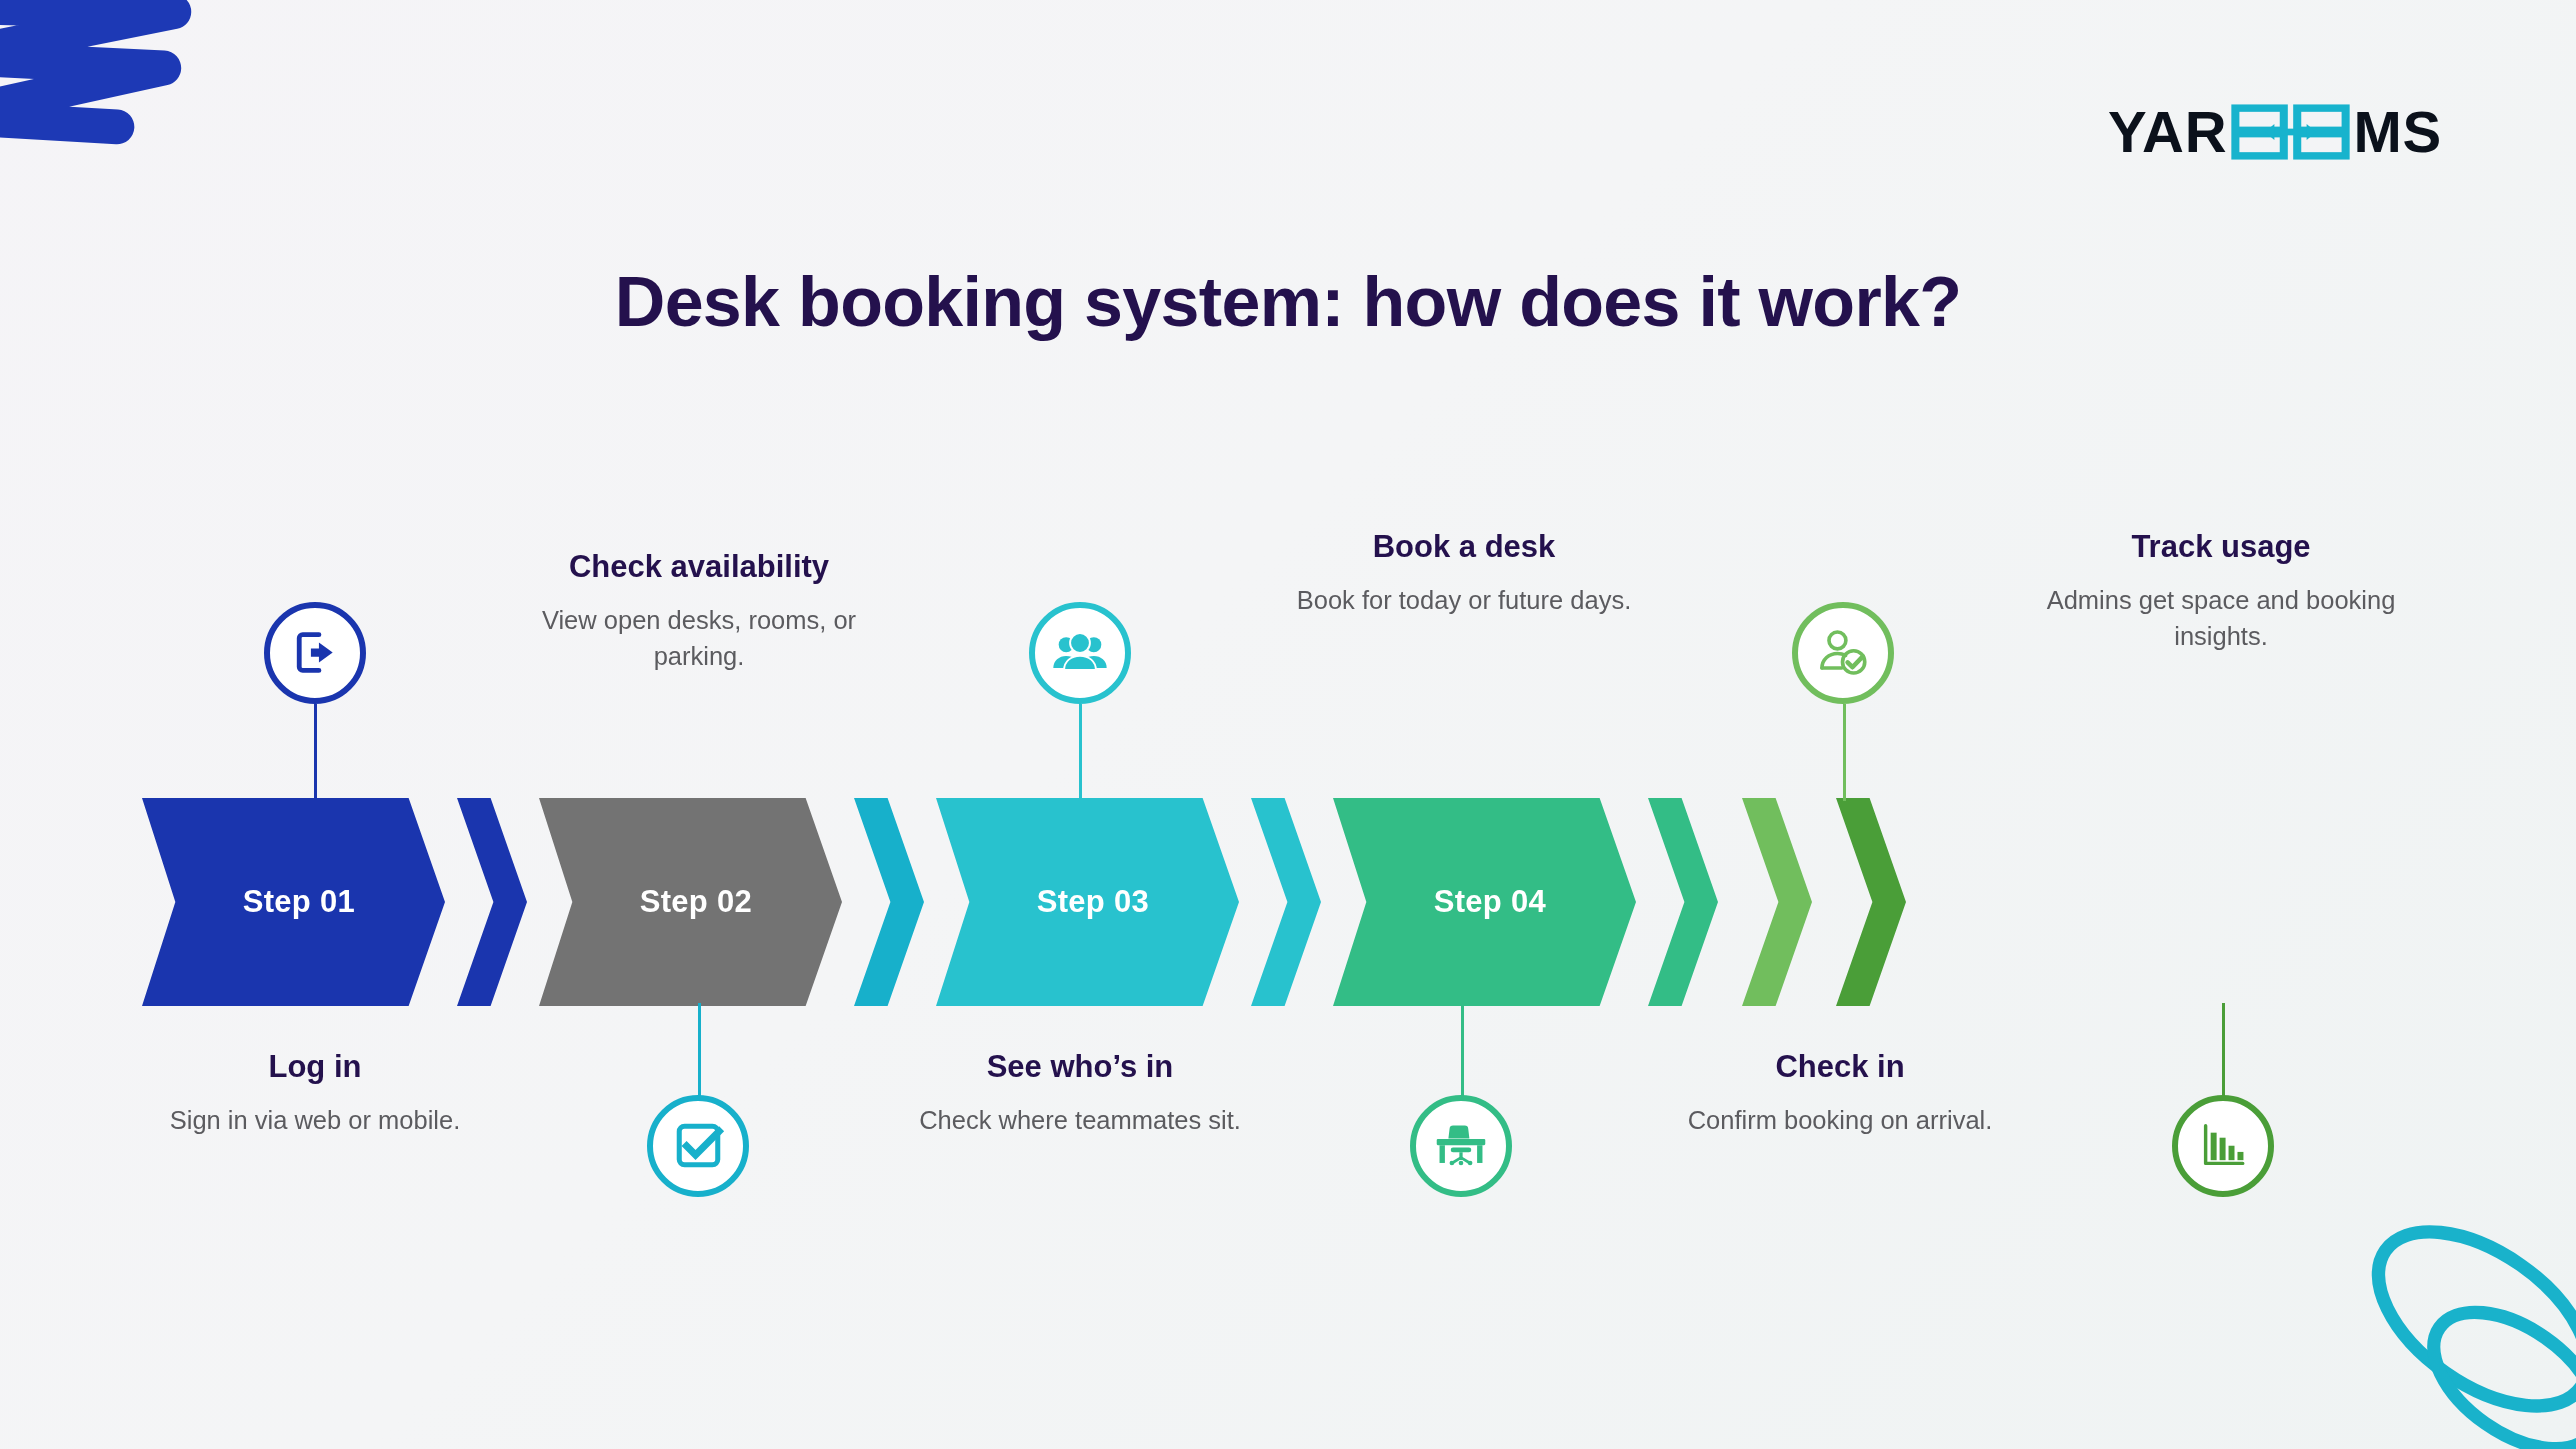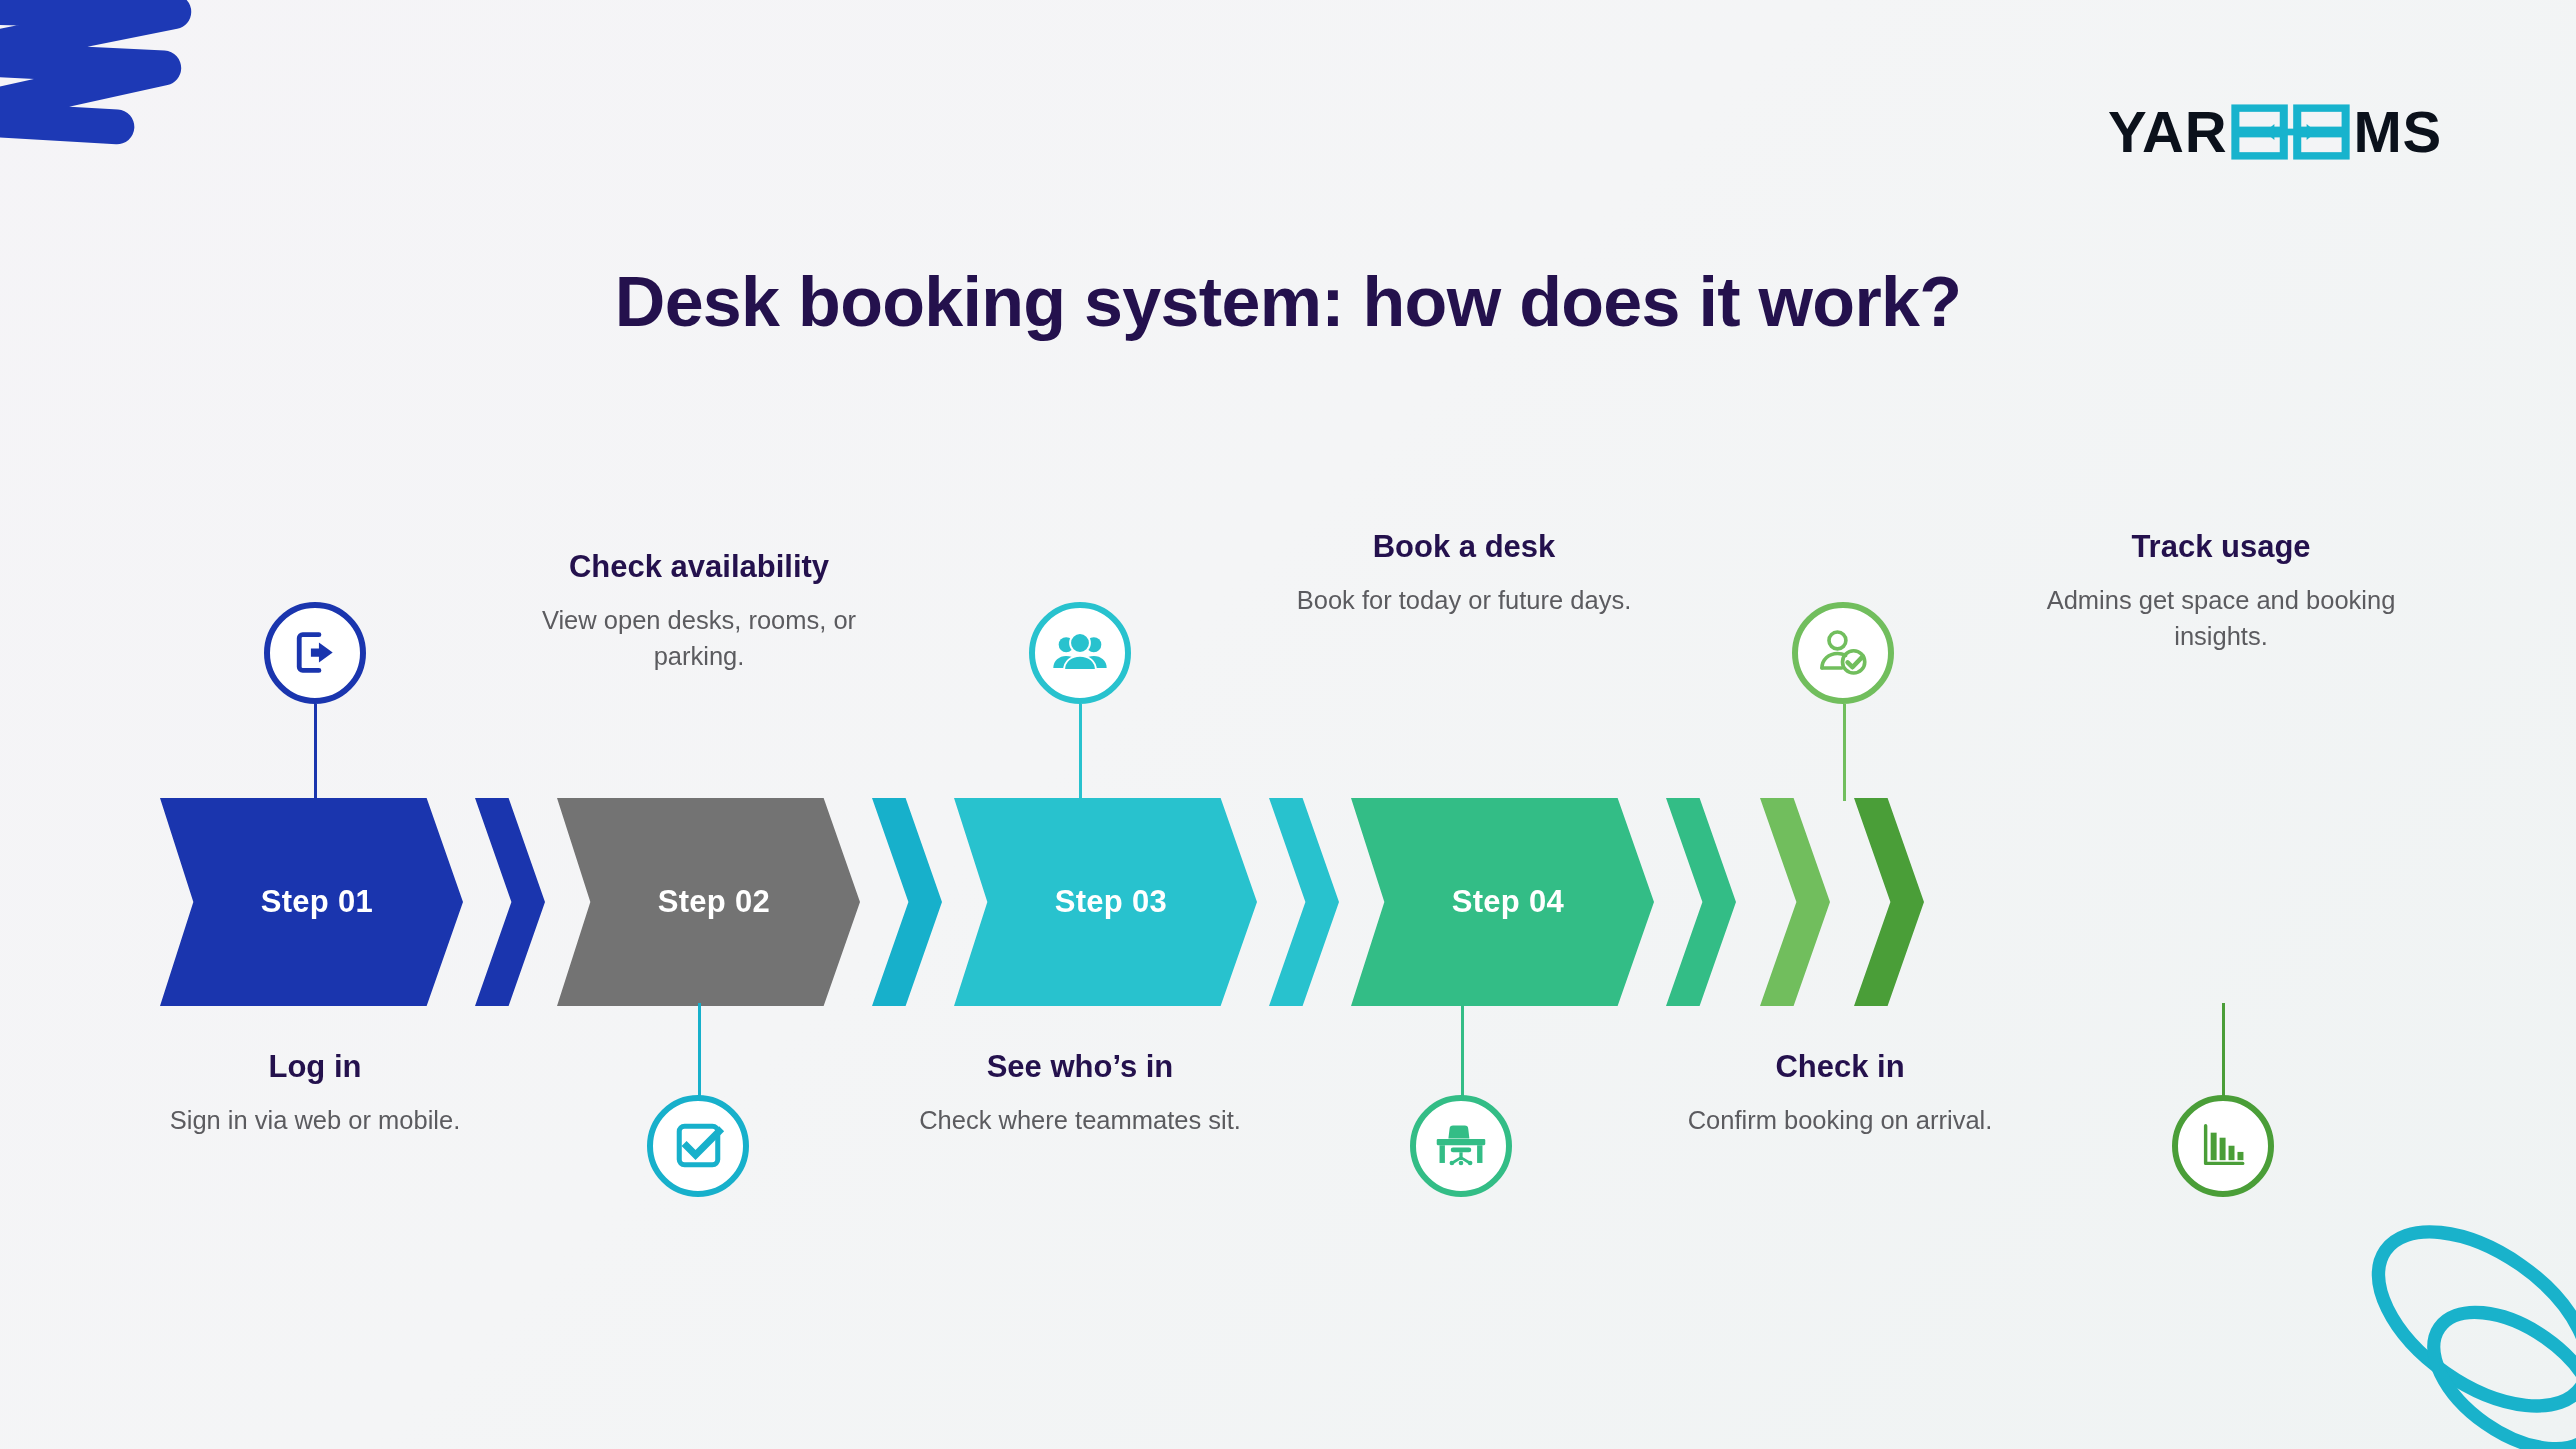--- a/index.html
+++ b/index.html
@@ -67,21 +67,21 @@
     text-align: center;
     font-size: 70px;
     font-weight: 700;
     color: #24114d;
     letter-spacing: -0.7px;
   }
 
   
   .band {
     position: absolute;
-    left: 160px;
+    left: 142px;
     top: 798px;
     width: 2313px;
     height: 208px;
     display: flex;
     align-items: flex-end;
   }
 
   .chev-big {
     width: 303px;
     height: 208px;

